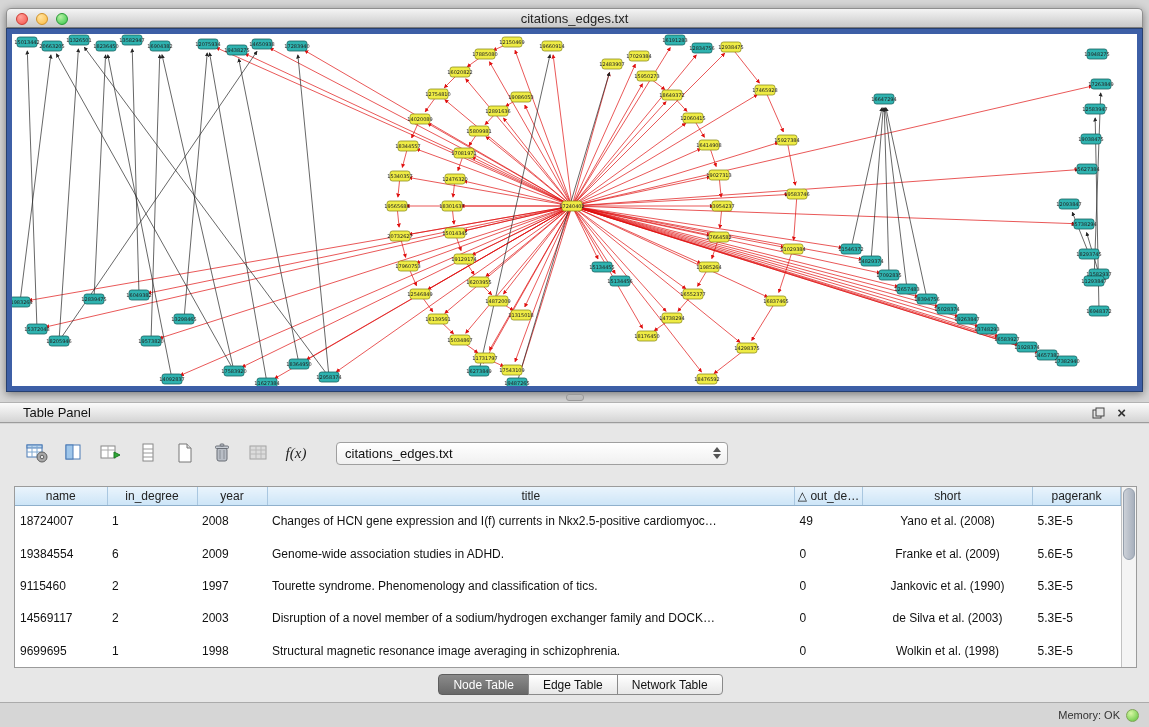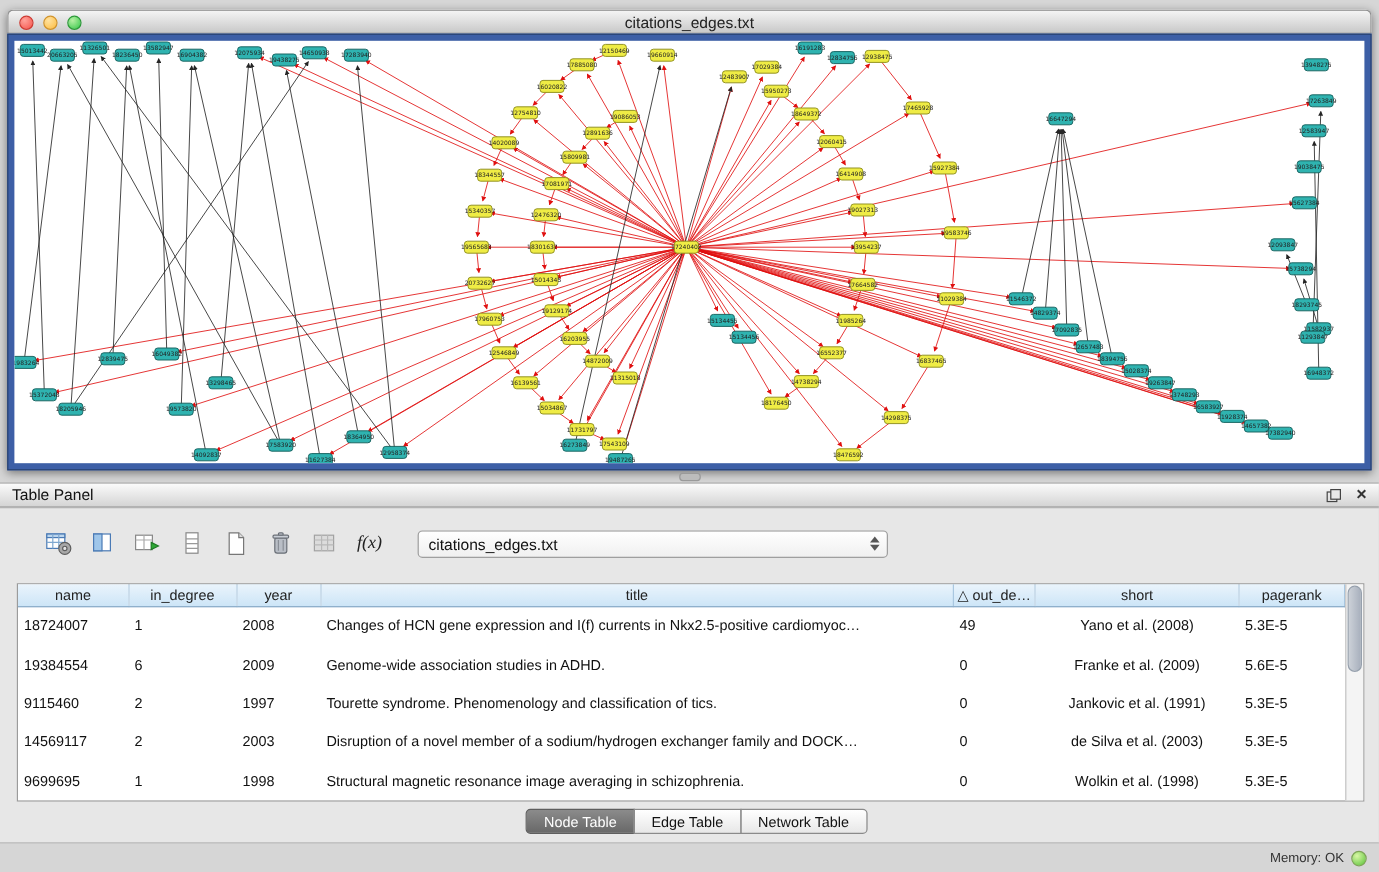--- a/index.html
+++ b/index.html
@@ -36,29 +36,29 @@
                  font-family:"DejaVu Sans", sans-serif; }
 
   
   .divider-grip { position:absolute; left:566px; top:394px; width:18px; height:7px;
     border-radius:3px; background:#bcbcbc; border:1px solid #9a9a9a; }
 
   
   .table-panel { position:absolute; left:0; top:402px; width:1149px; height:301px; }
   .panel-header { height:21px; background:linear-gradient(#fbfbfb,#d4d4d4);
     border-top:1px solid #b2b2b2; border-bottom:1px solid #9c9c9c;
-    display:flex; align-items:center; padding:0 10px; font-size:13px; gap:12px; }
+    display:flex; align-items:center; padding:0 23px; font-size:13px; gap:12px; }
   .panel-header .spacer { flex:1; }
   .float-icon svg { display:block; }
   .close-icon { font-size:15px; font-weight:bold; color:#333; line-height:14px; cursor:default; }
 
   .panel-body { position:absolute; top:22px; left:0; right:0; bottom:0;
     background:#e7e7e7; border-bottom:1px solid #ababab; }
 
-  .toolbar { display:flex; align-items:center; gap:11px; padding:12px 0 0 36px; height:46px; }
+  .toolbar { display:flex; align-items:center; gap:11px; padding:12px 0 0 24px; height:46px; }
   .tool { width:26px; height:24px; display:flex; align-items:center; justify-content:center; }
   .fx { font-family:"Liberation Serif", serif; font-style:italic; font-size:15px; color:#222; }
 
   .dropdown { margin-left:16px; width:392px; height:23px; border:1px solid #9f9f9f;
     border-radius:4px; background:linear-gradient(#ffffff,#f0f0f0);
     display:flex; align-items:center; padding:0 22px 0 8px; font-size:13px; position:relative; }
   .dd-arrows { position:absolute; right:6px; top:4px; display:flex; flex-direction:column; gap:2px; }
   .dd-arrows i { display:block; width:0; height:0; border-left:4px solid transparent; border-right:4px solid transparent; }
   .dd-arrows .up { border-bottom:5px solid #555; }
   .dd-arrows .down { border-top:5px solid #555; }
@@ -805,21 +805,21 @@
               <td class="c4">0</td>
               <td class="c5">Franke et al. (2009)</td>
               <td class="c6">5.6E-5</td>
             </tr>
             <tr>
               <td class="c0">9115460</td>
               <td class="c1">2</td>
               <td class="c2">1997</td>
               <td class="c3">Tourette syndrome. Phenomenology and classification of tics.</td>
               <td class="c4">0</td>
-              <td class="c5">Jankovic et al. (1991)</td>
+              <td class="c5">Jankovic et al. (1990)</td>
               <td class="c6">5.3E-5</td>
             </tr>
             <tr>
               <td class="c0">14569117</td>
               <td class="c1">2</td>
               <td class="c2">2003</td>
               <td class="c3">Disruption of a novel member of a sodium/hydrogen exchanger family and DOCK…</td>
               <td class="c4">0</td>
               <td class="c5">de Silva et al. (2003)</td>
               <td class="c6">5.3E-5</td>

